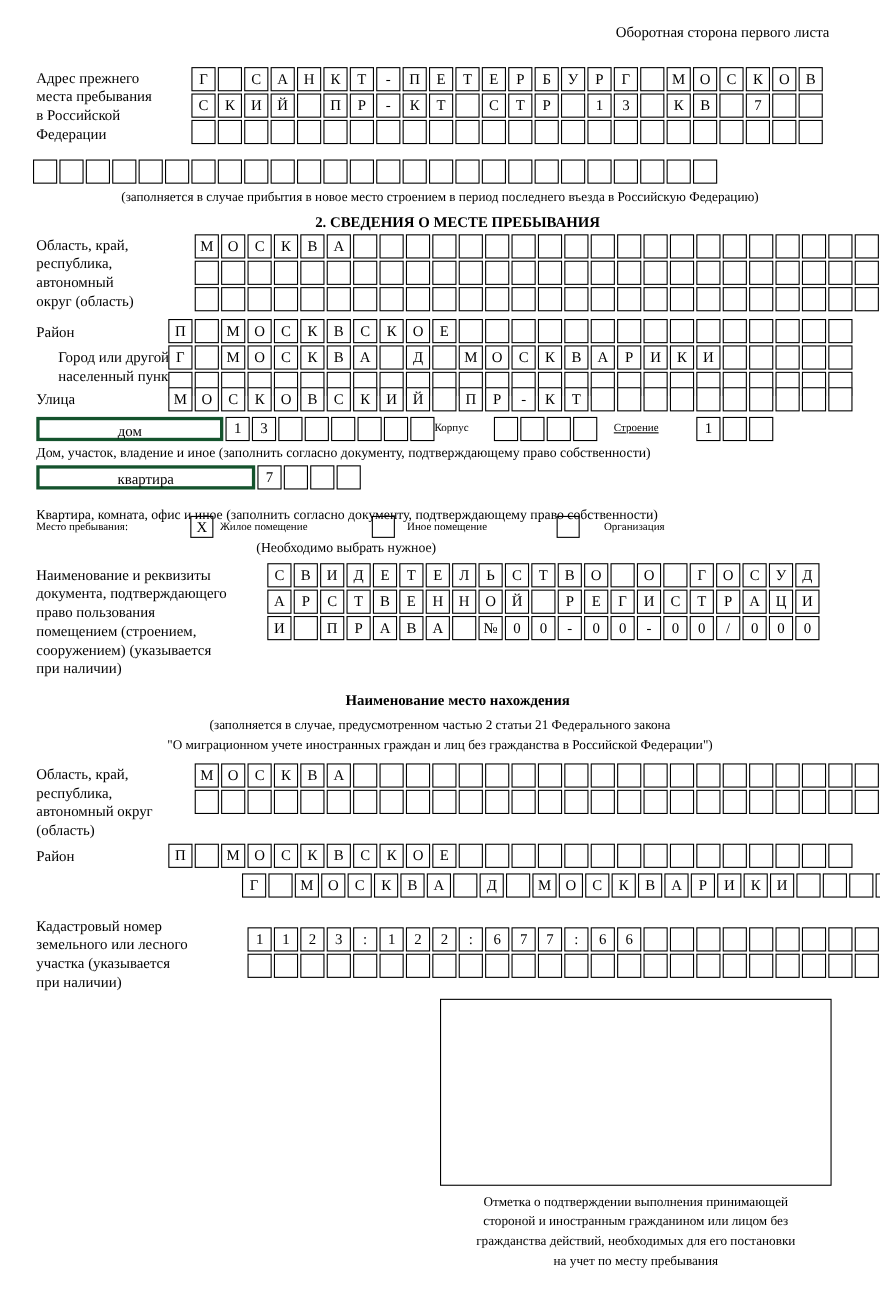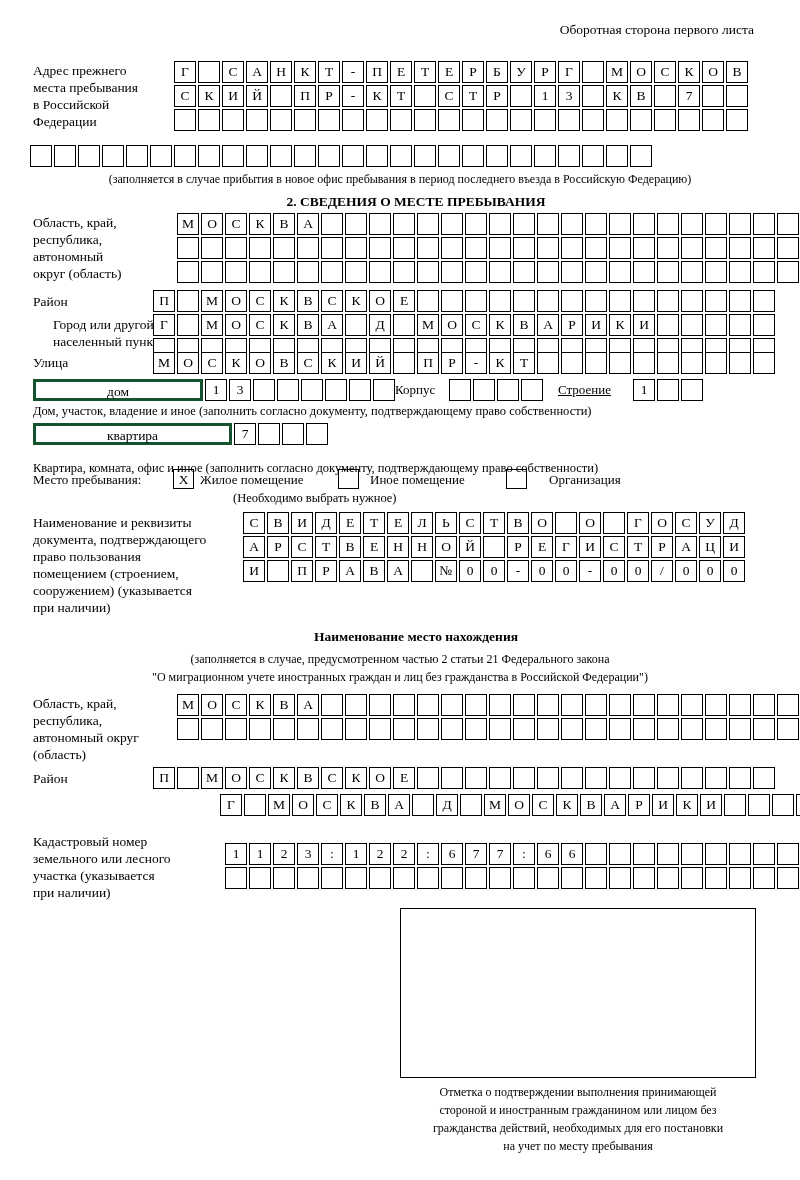--- a/index.html
+++ b/index.html
@@ -63,21 +63,21 @@
     line-height: 20px;
     text-align: center;
   }
   .plainbox {
     position: absolute;
     border: 1px solid #000;
     box-sizing: border-box;
   }
   .inline-lbl {
     position: absolute;
-    font-size: 13px;
+    font-size: 10px;
     line-height: 20px;
   }
   .note {
     position: absolute;
     font-size: 12px;
     line-height: 15px;
     text-align: center;
   }
   .sect-title {
     position: absolute;
@@ -204,21 +204,21 @@
       <div class="cell"></div>
       <div class="cell"></div>
       <div class="cell"></div>
       <div class="cell"></div>
       <div class="cell"></div>
       <div class="cell"></div>
       <div class="cell"></div>
       <div class="cell"></div>
     </div>
 
-  <div class="note" style="left:0; top:172px; width:800px;">(заполняется в случае прибытия в новое офис пребывания в период последнего въезда в Российскую Федерацию)</div>
+  <div class="note" style="left:0; top:172px; width:800px;">(заполняется в случае прибытия в новое место строением в период последнего въезда в Российскую Федерацию)</div>
 
   <div class="sect-title" style="top:194px;">2. СВЕДЕНИЯ О МЕСТЕ ПРЕБЫВАНИЯ</div>
 
   <div class="lbl" style="left:33px; top:214px;">Область, край,
 республика,
 автономный
 округ (область)</div>
   <div class="row" id="s2-region-0" style="left:177px; top:213px;">
       <div class="cell">М</div>
       <div class="cell">О</div>

